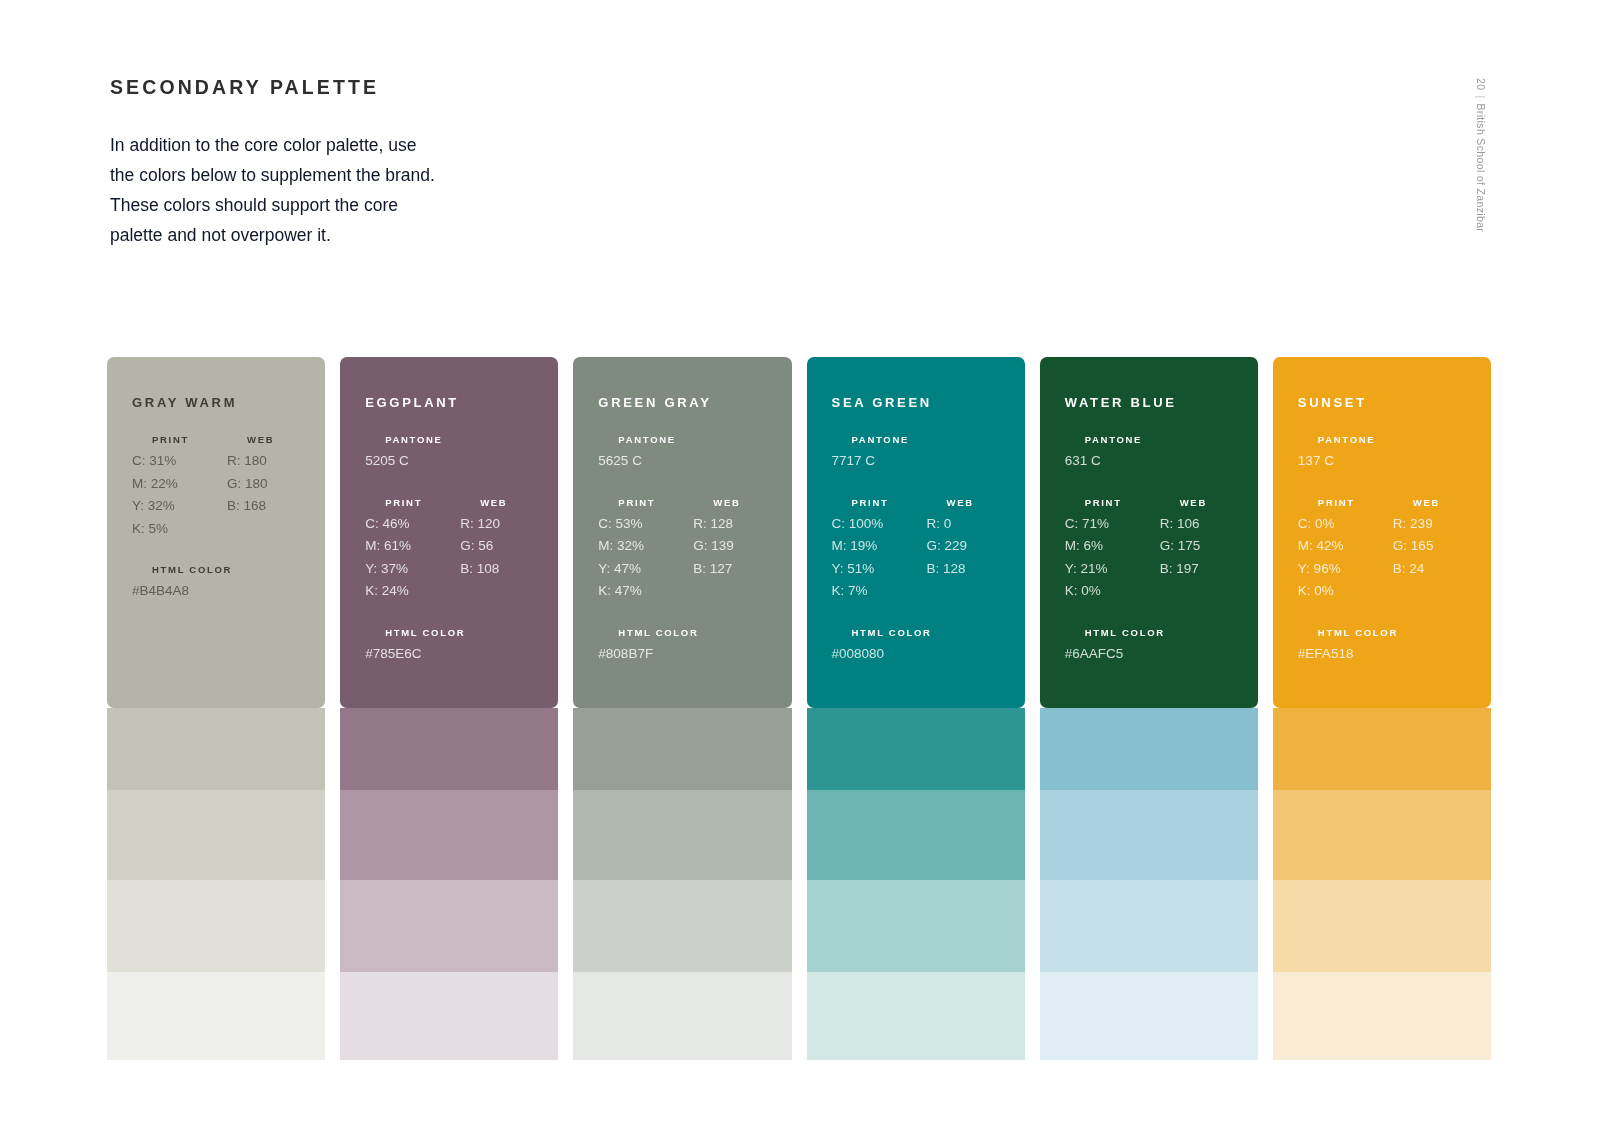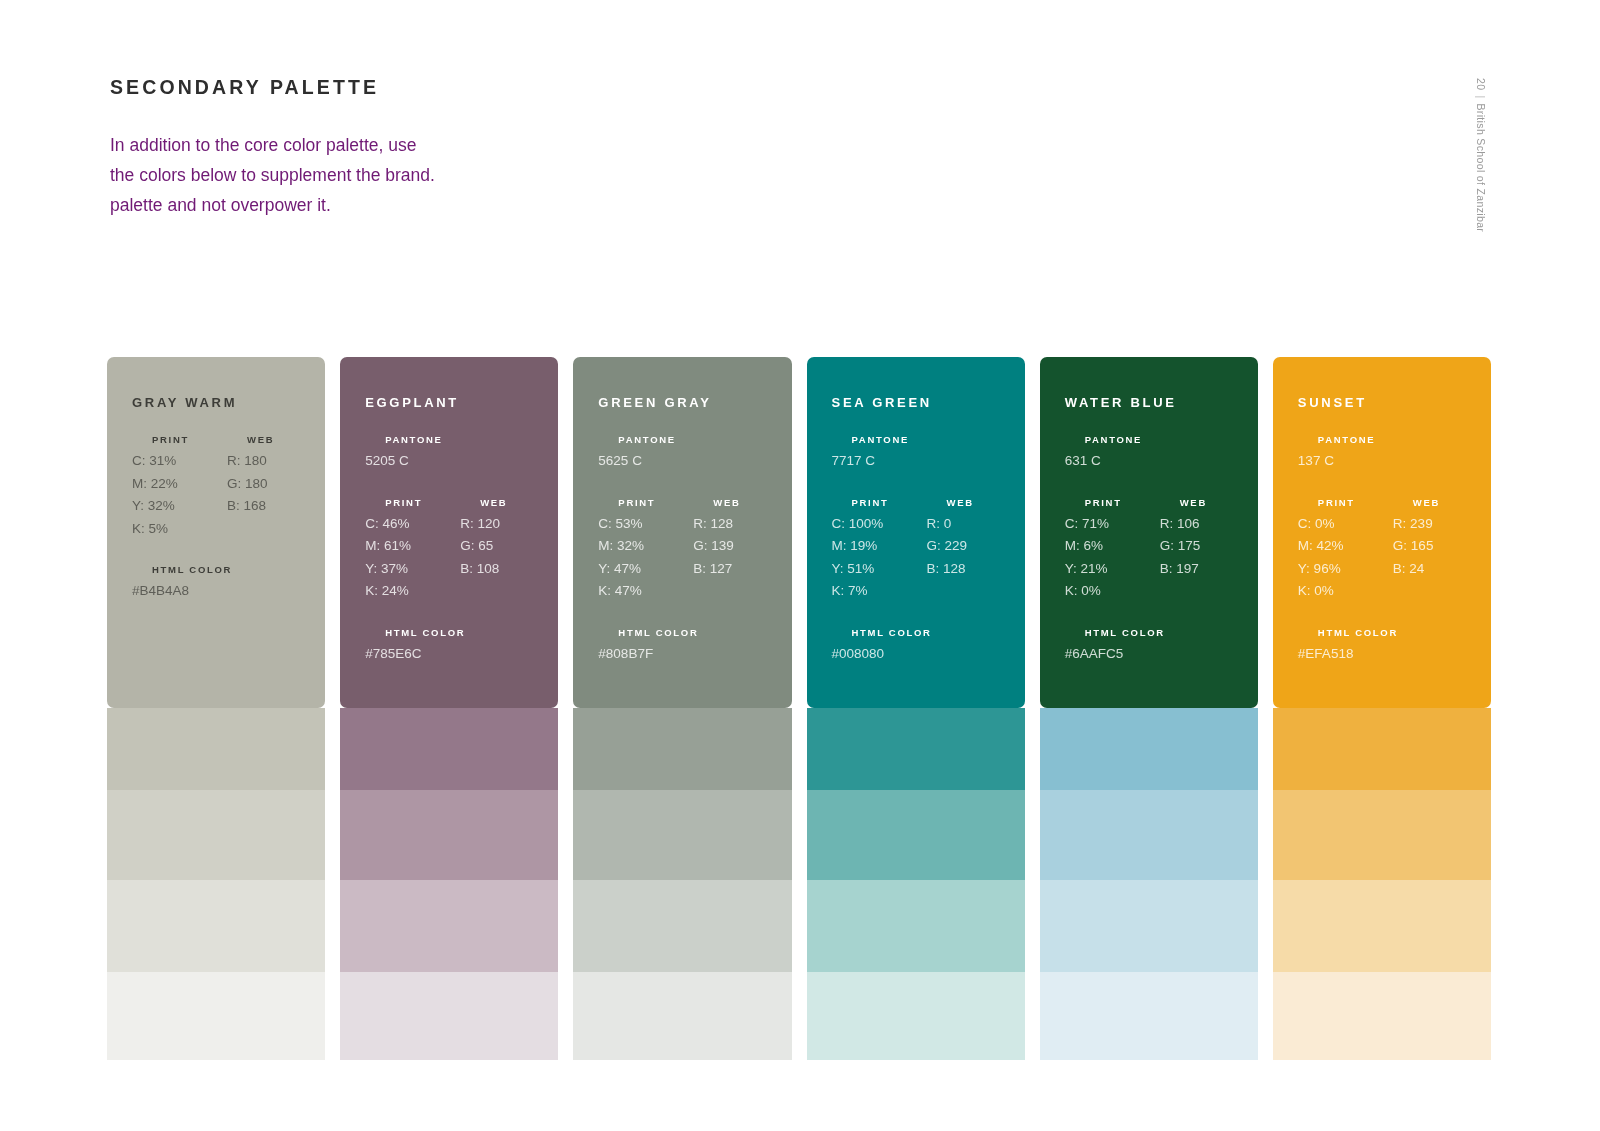--- a/index.html
+++ b/index.html
@@ -39,21 +39,21 @@
   }
   .intro-col-2 {
     position: absolute;
     left: 604px;
     top: 130px;
     width: 380px;
   }
   .intro-line {
     font-size: 17.5px;
     line-height: 30px;
-    color: #701a75;
+    color: #0f172a;
     font-weight: 350;
     white-space: nowrap;
   }
 
   
   .vertical-marker {
     position: absolute;
     left: 1487px;
     top: 78px;
     transform-origin: left top;
@@ -147,20 +147,21 @@
 </head>
 <body>
 
 <div class="page">
 
   <div class="page-title">SECONDARY PALETTE</div>
 
   <div class="intro-col-1">
     <div class="intro-line">In addition to the core color palette, use</div>
     <div class="intro-line">the colors below to supplement the brand.</div>
+    <div class="intro-line">These colors should support the core</div>
     <div class="intro-line">palette and not overpower it.</div>
   </div>
 
 
   <div class="vertical-marker">
     <span>20</span>
     <span class="sep">|</span>
     <span>British School of Zanzibar</span>
   </div>
 
@@ -204,21 +205,21 @@
             <div class="spec-print">
               <div class="block-label">PRINT</div>
               <div class="block-value">C: 46%</div>
               <div class="block-value">M: 61%</div>
               <div class="block-value">Y: 37%</div>
               <div class="block-value">K: 24%</div>
             </div>
             <div class="spec-web">
               <div class="block-label">WEB</div>
               <div class="block-value">R: 120</div>
-              <div class="block-value">G: 65</div>
+              <div class="block-value">G: 56</div>
               <div class="block-value">B: 108</div>
             </div>
           </div>
           <div class="html-block">
             <div class="block-label">HTML COLOR</div>
             <div class="block-value">#785E6C</div>
           </div>
         </div>
         <div class="tint tint-1" style="background: rgb(148, 120, 138);"></div>
         <div class="tint tint-2" style="background: rgb(174, 150, 164);"></div>

